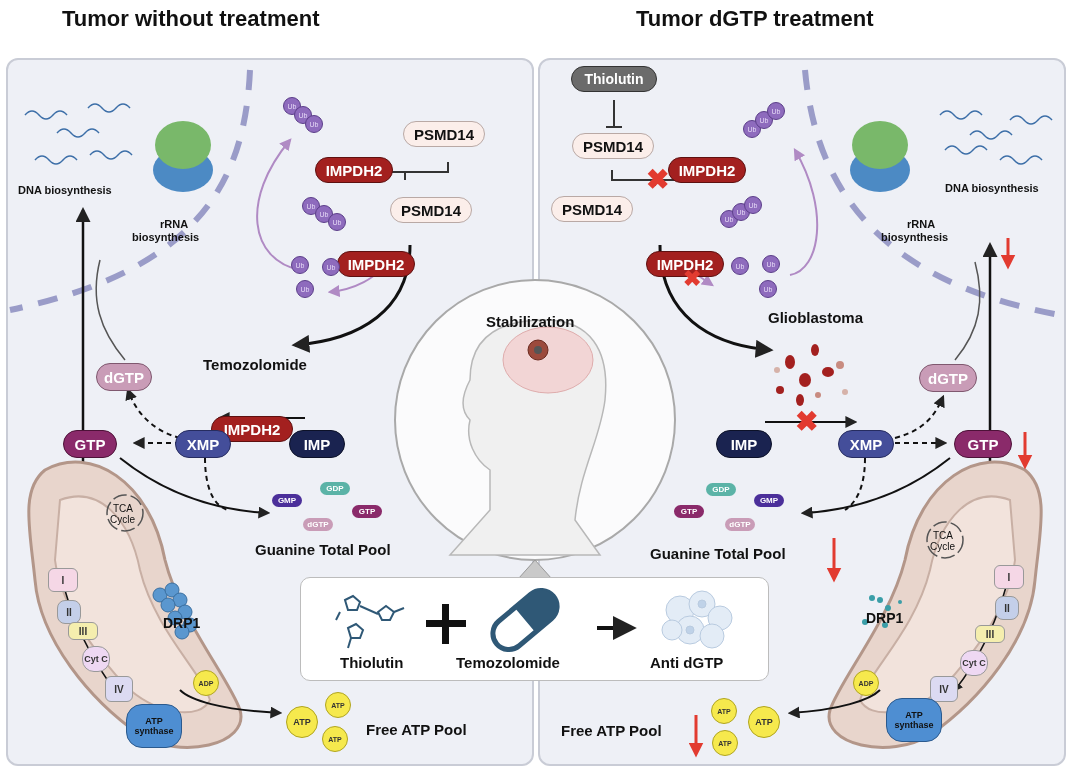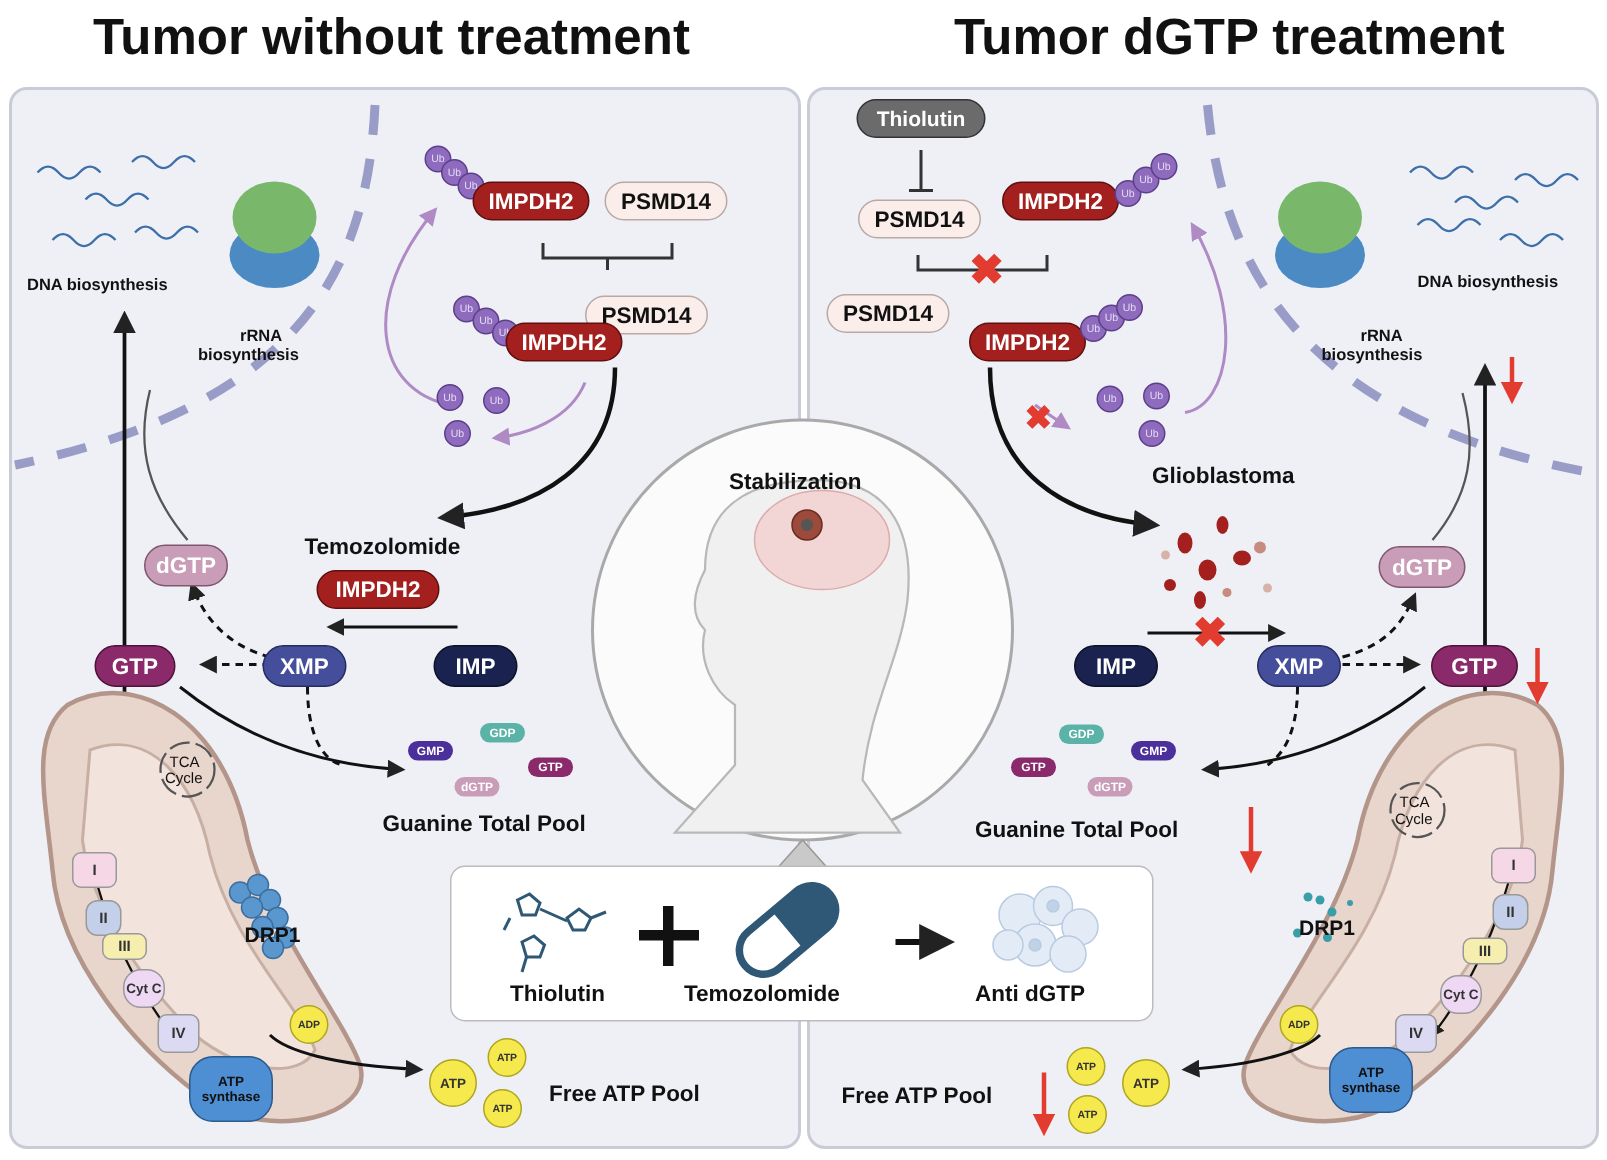--- a/index.html
+++ b/index.html
@@ -1,21 +1,21 @@
 <!DOCTYPE html>
 <html><head>
 <meta charset="utf-8">
 <style>
   html,body{margin:0;padding:0;background:#fff;}
   body{width:1071px;height:773px;position:relative;overflow:hidden;font-family:"Liberation Sans",sans-serif;}
   .abs{position:absolute;}
-  .title{font-weight:bold;font-size:34px;color:#111;white-space:nowrap;}
+  .title{font-weight:bold;font-size:22px;color:#111;white-space:nowrap;}
   .panel{background:#eef0f6;border:2px solid #c9ccd6;border-radius:12px;}
   .pill{position:absolute;border-radius:14px;font-weight:bold;display:flex;align-items:center;justify-content:center;white-space:nowrap;box-sizing:border-box;}
-  .impdh2{background:#a3201f;color:#fff;border:1.5px solid #5e1010;font-size:15px;height:26px;}
+  .impdh2{background:#a3201f;color:#fff;border:1.5px solid #5e1010;font-size:15px;height:26px;margin-top:36px;}
   .psmd14{background:#fbeeea;color:#111;border:1.5px solid #b9a9a5;font-size:15px;height:26px;}
   .gtp{background:#8a2a6a;color:#fff;border:1.5px solid #4d1238;font-size:15px;height:28px;}
   .xmp{background:#444e9a;color:#fff;border:1.5px solid #262c60;font-size:15px;height:28px;}
   .imp{background:#1a2350;color:#fff;border:1.5px solid #0c1128;font-size:15px;height:28px;}
   .dgtp{background:#c99cb7;color:#fff;border:1.5px solid #7f586f;font-size:15px;height:28px;}
   .thio{background:#6b6b6b;color:#fff;border:1.5px solid #333;font-size:14px;height:26px;}
   .mini{font-size:8px;height:13px;border-radius:7px;color:#fff;font-weight:bold;}
   .lbl{position:absolute;font-weight:bold;color:#111;white-space:nowrap;}
   .sm{font-size:11px;}
   .md{font-size:15px;}

